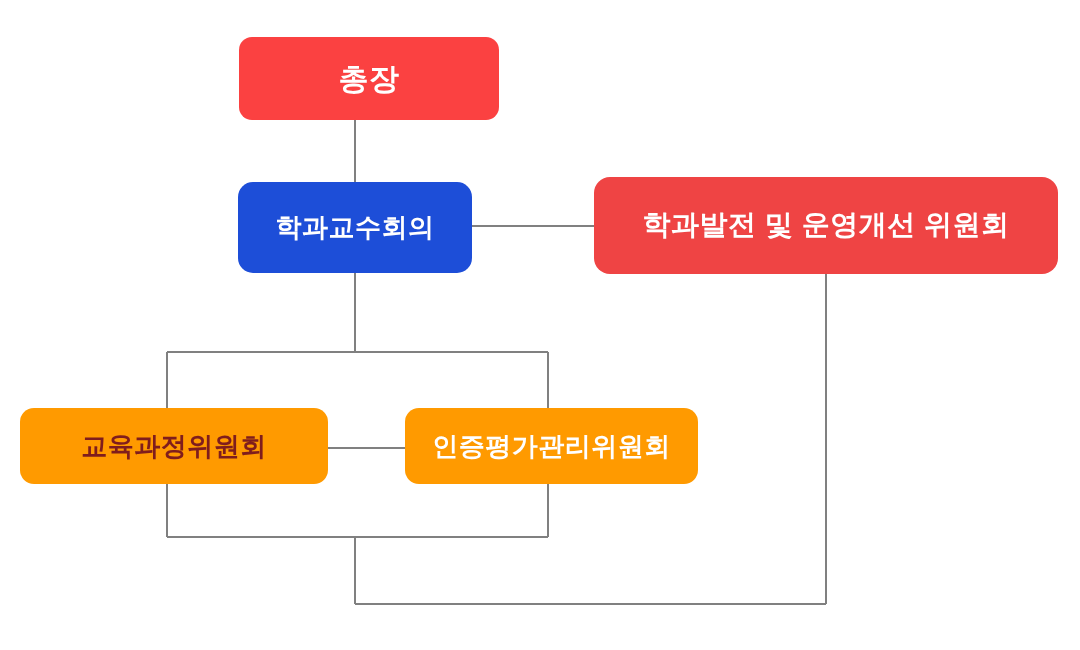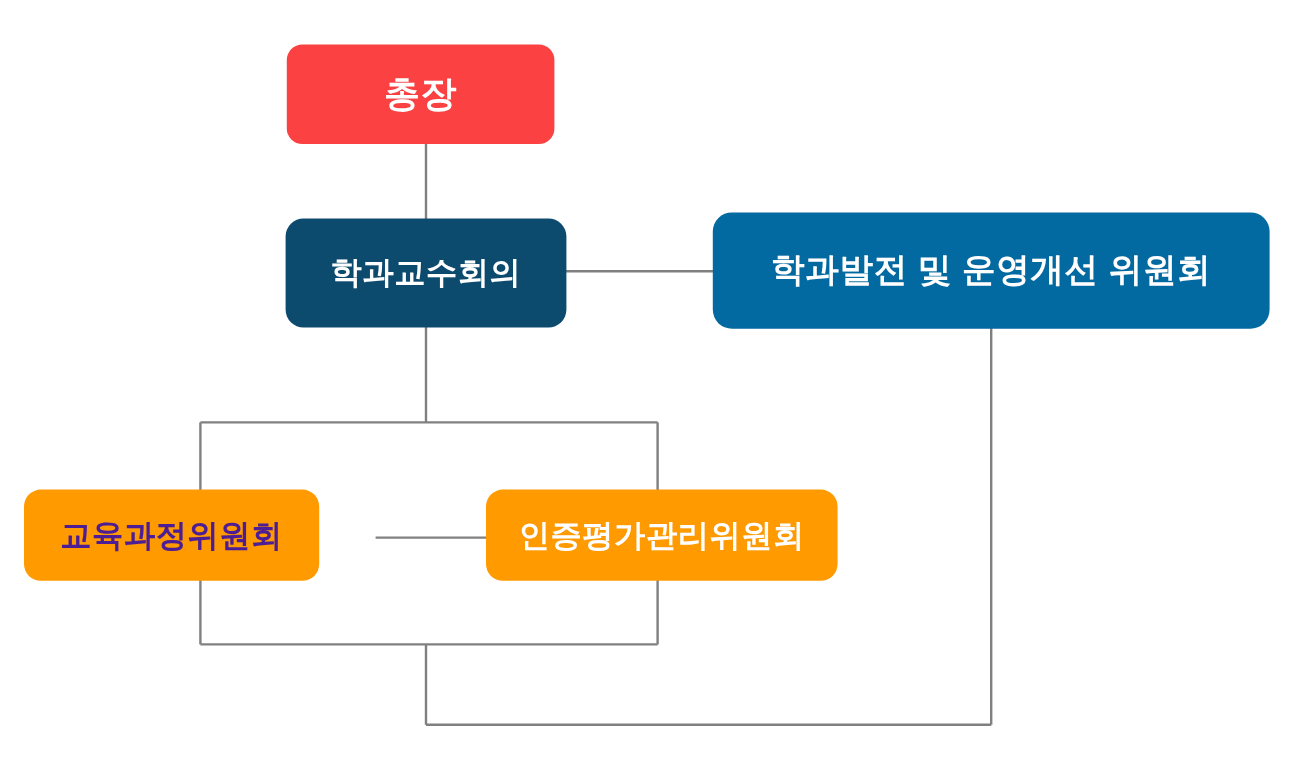--- a/index.html
+++ b/index.html
@@ -109,33 +109,33 @@
       <path d="M 548 483 L 548 537"></path>
       <path d="M 167 537 L 548 537"></path>
 
       <path d="M 355 537 L 355 604"></path>
       <path d="M 355 604 L 826 604"></path>
       <path d="M 826 604 L 826 273"></path>
 
     </g>
   </svg>
 
-  <div class="node" id="node-president" style="left: 239px; top: 37px; width: 223px; height: 83px; background: rgb(251, 65, 65); color: rgb(255, 255, 255); text-align: right;">
+  <div class="node" id="node-president" style="left: 239px; top: 37px; width: 260px; height: 83px; background: rgb(251, 65, 65); color: rgb(255, 255, 255); text-align: right;">
     <span class="node-label">총장</span>
   </div>
 
-  <div class="node" id="node-faculty-meeting" style="left: 238px; top: 182px; width: 234px; height: 91px; background: #0c4a6e; color: rgb(255, 255, 255);">
+  <div class="node" id="node-faculty-meeting" style="left: 238px; top: 182px; width: 234px; height: 91px; background: #1d4ed8; color: rgb(255, 255, 255);">
     <span class="node-label">학과교수회의</span>
   </div>
 
-  <div class="node" id="node-development-committee" style="left: 594px; top: 177px; width: 464px; height: 97px; background: #0369a1; color: rgb(255, 255, 255);">
+  <div class="node" id="node-development-committee" style="left: 594px; top: 177px; width: 464px; height: 97px; background: #ef4444; color: rgb(255, 255, 255);">
     <span class="node-label">학과발전 및 운영개선 위원회</span>
   </div>
 
-  <div class="node" id="node-curriculum-committee" style="left: 20px; top: 408px; width: 246px; height: 76px; background: rgb(255, 154, 0); color: #4c1d95;">
+  <div class="node" id="node-curriculum-committee" style="left: 20px; top: 408px; width: 308px; height: 76px; background: rgb(255, 154, 0); color: #7f1d1d;">
     <span class="node-label">교육과정위원회</span>
   </div>
 
   <div class="node" id="node-accreditation-committee" style="left: 405px; top: 408px; width: 293px; height: 76px; background: rgb(255, 154, 0); color: rgb(255, 255, 255);">
     <span class="node-label">인증평가관리위원회</span>
   </div>
 
 </div>
 
 </body></html>

